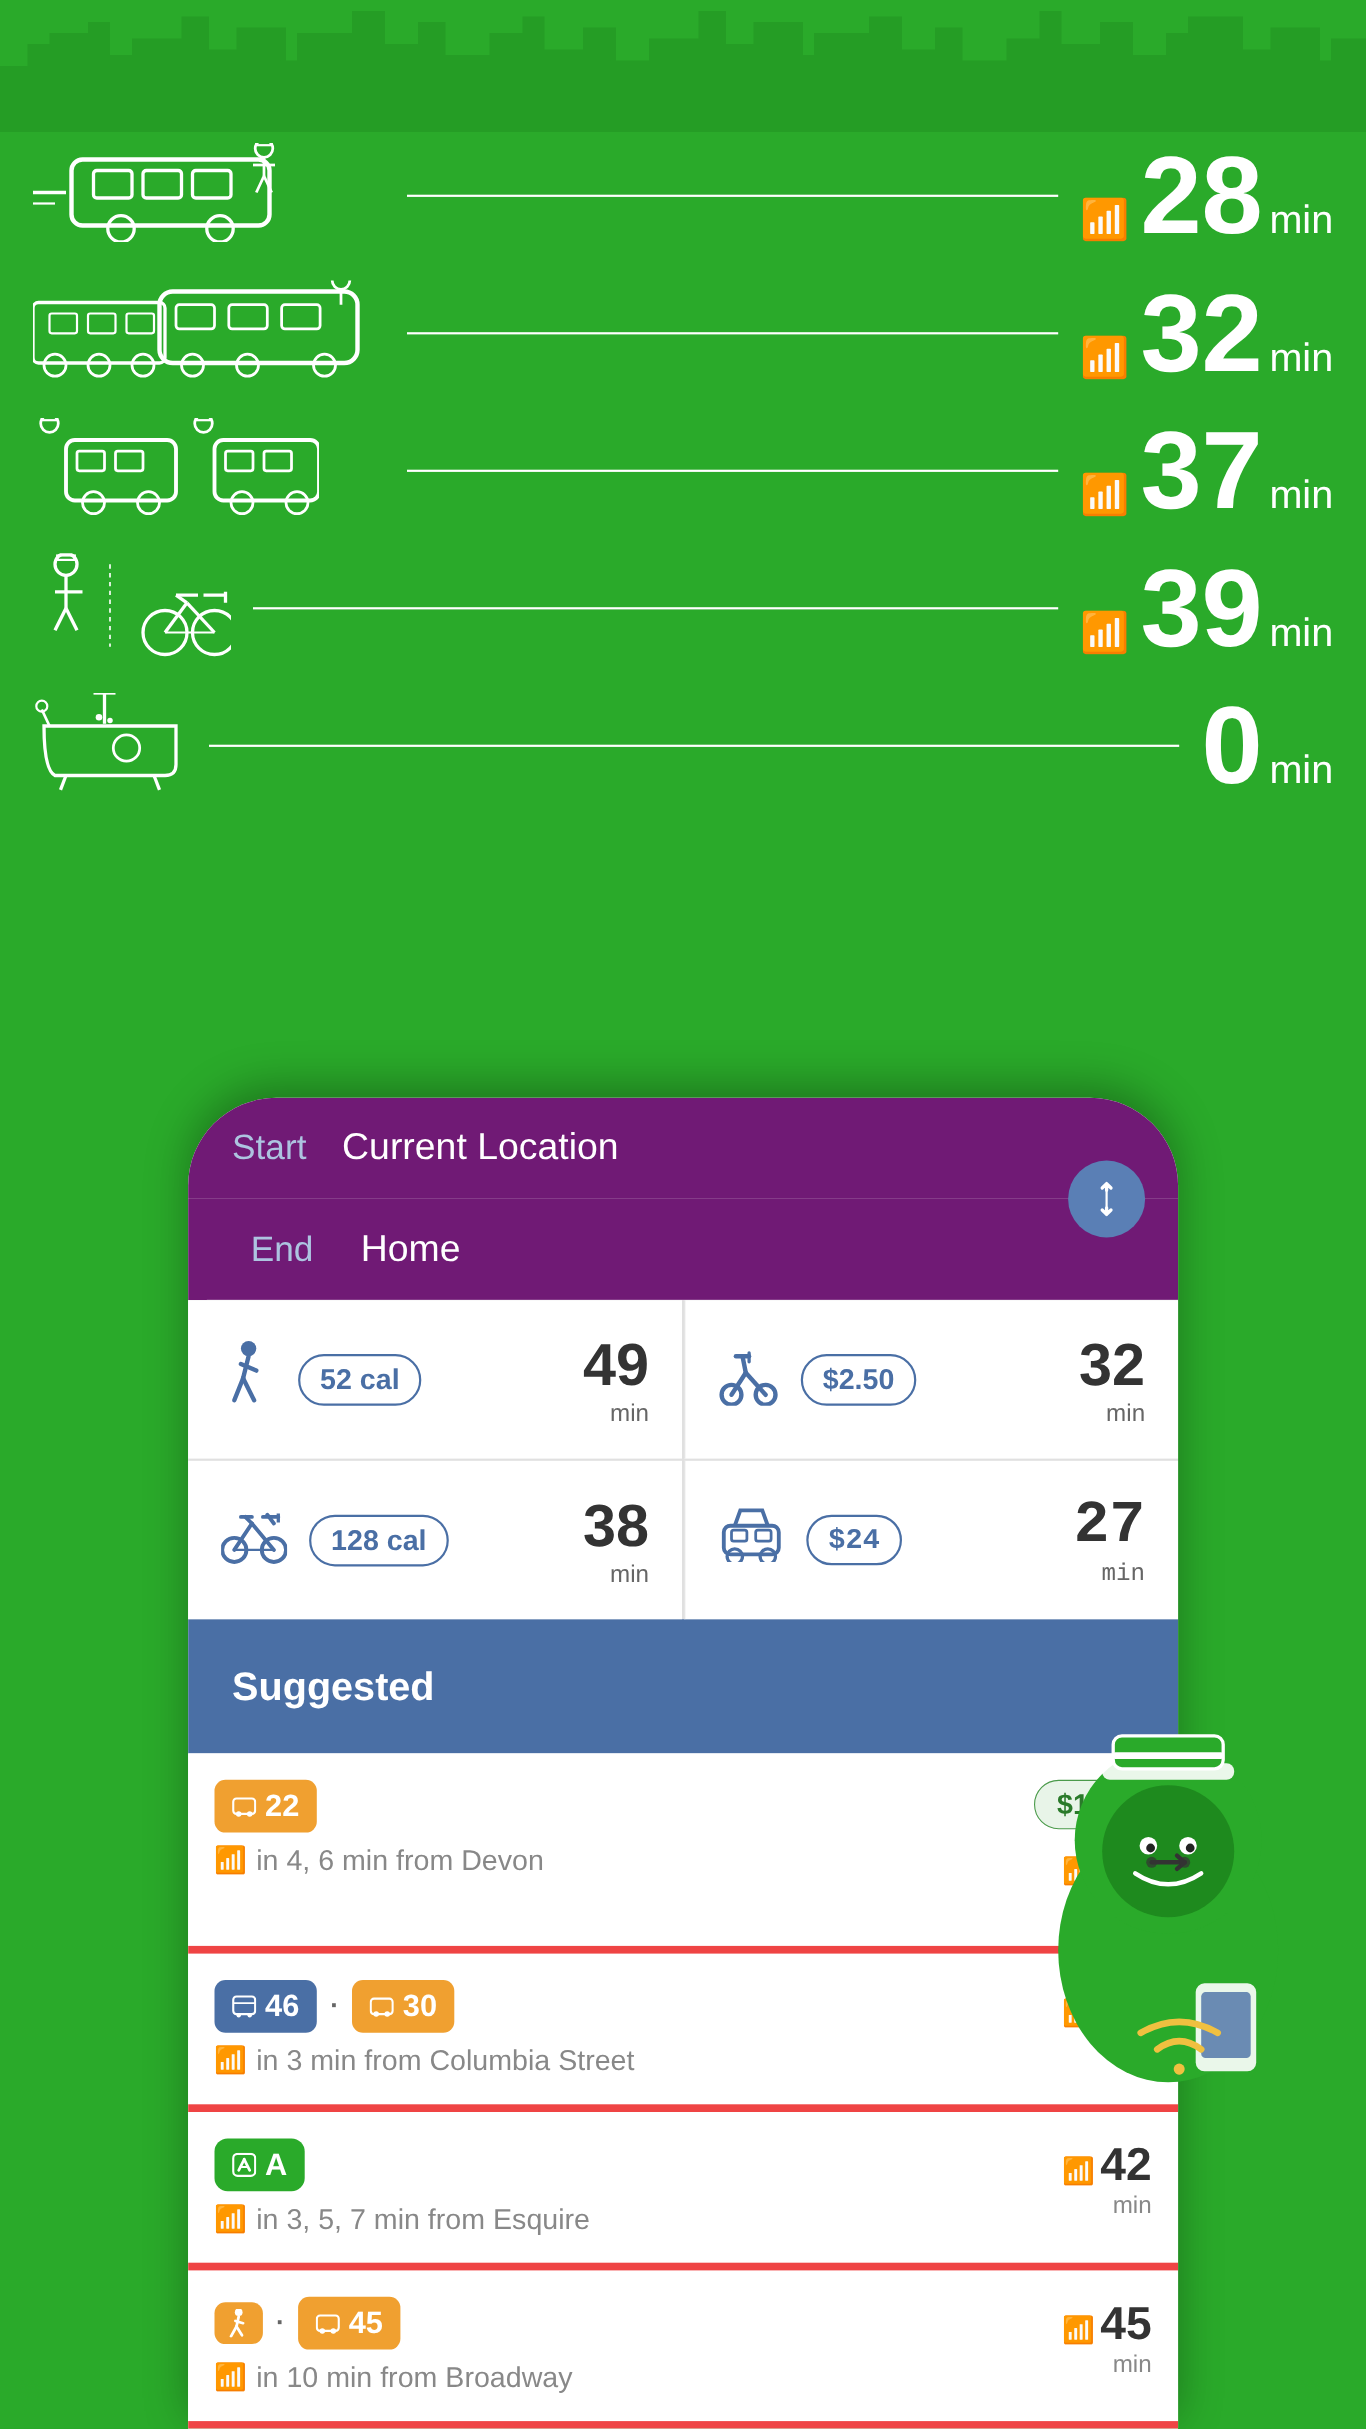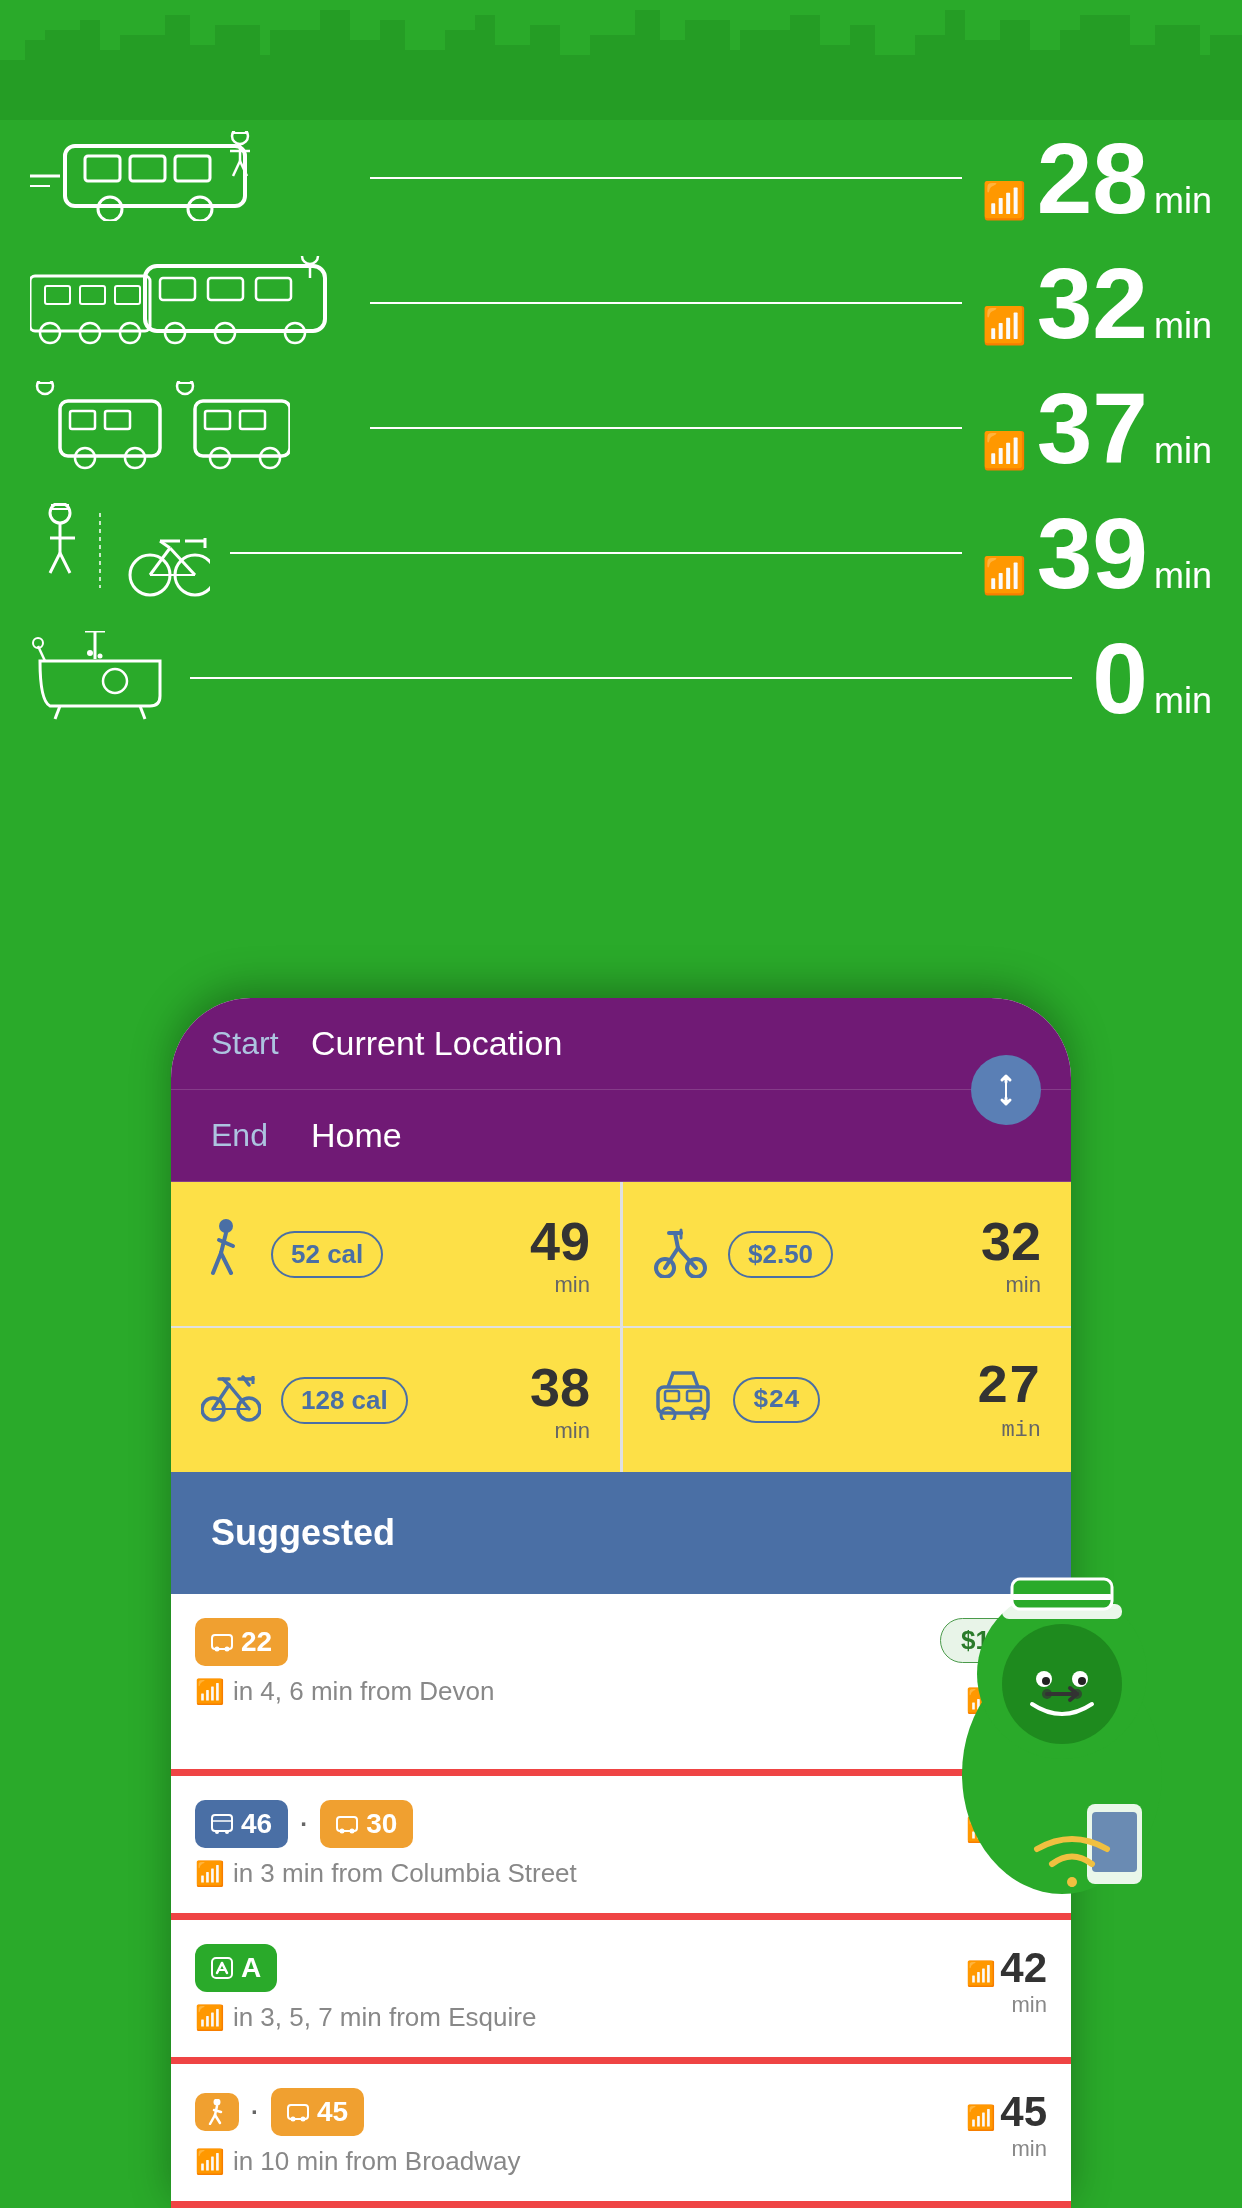--- a/index.html
+++ b/index.html
@@ -143,21 +143,21 @@
     
     .mode-grid {
       display: grid;
       grid-template-columns: 1fr 1fr;
       gap: 2px;
       background: #e0e0e0;
       margin: 0;
     }
 
     .mode-cell {
-      background: #fde047;
+      background: #ffffff;
       display: flex;
       align-items: center;
       justify-content: space-between;
       padding: 28px 30px;
     }
 
     .mode-left {
       display: flex;
       align-items: center;
       gap: 20px;
@@ -531,21 +531,21 @@
 
 <div class="phone-container">
   <div class="phone-mockup">
 
     <div class="route-input-area">
       <div class="route-input-wrapper">
         <div class="route-row">
           <span class="route-label">Start</span>
           <span class="route-value">Current Location</span>
         </div>
-        <div style="position:relative;">
+        <div style="position:relative;padding-left:17px;">
           <div class="route-row">
             <span class="route-label">End</span>
             <span class="route-value">Home</span>
           </div>
           <div class="swap-button" style="top:auto;transform:none;top:-35px;right:30px;position:absolute;">
             <svg width="36" height="36" viewBox="0 0 36 36">
               <path d="M18 4 L18 10 M18 4 L14 8 M18 4 L22 8" stroke="white" stroke-width="3" fill="none" stroke-linecap="round" stroke-linejoin="round"></path>
               <path d="M18 32 L18 26 M18 32 L14 28 M18 32 L22 28" stroke="white" stroke-width="3" fill="none" stroke-linecap="round" stroke-linejoin="round"></path>
               <line x1="18" y1="10" x2="18" y2="26" stroke="white" stroke-width="2"></line>
             </svg>

